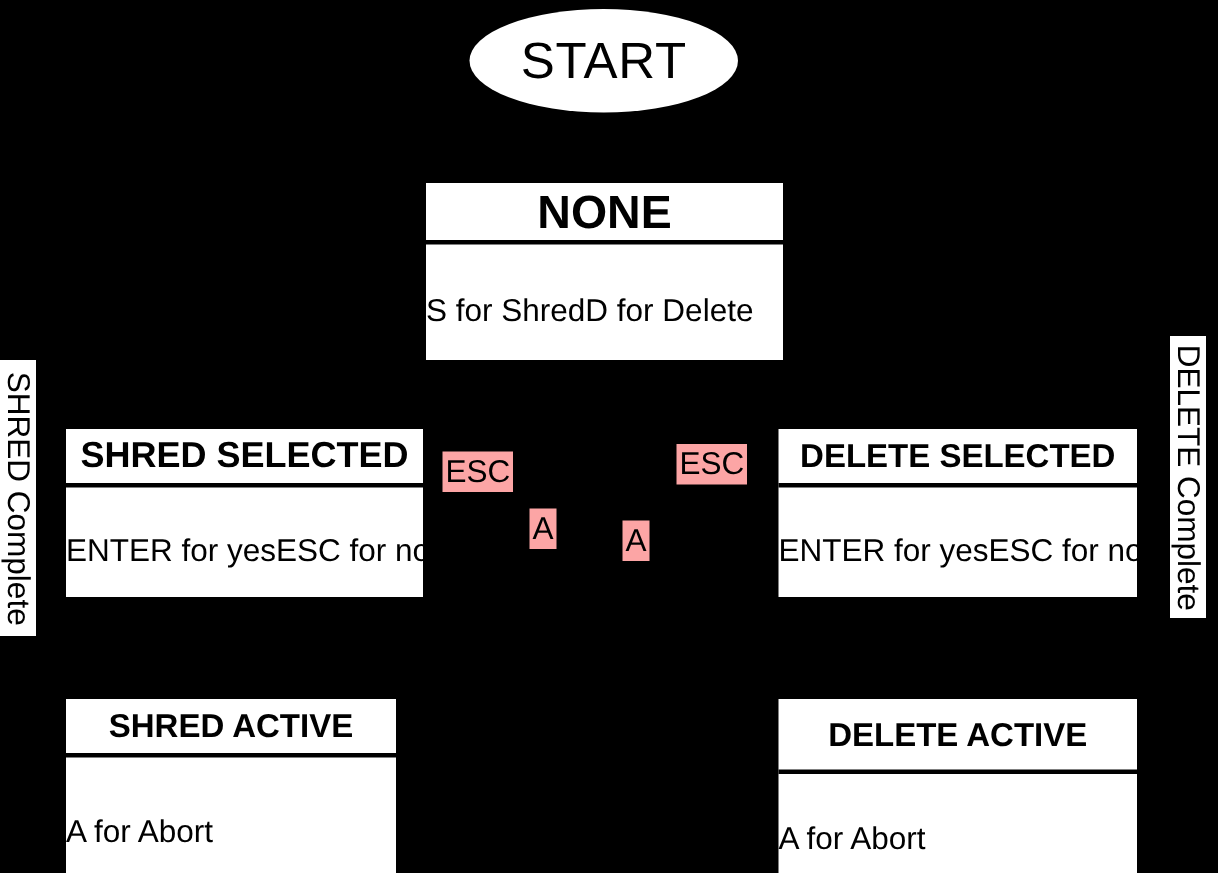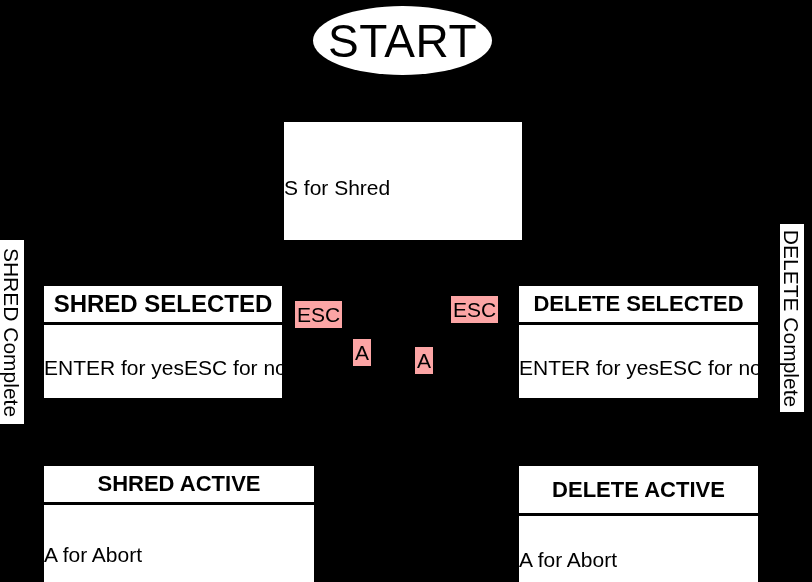--- a/index.html
+++ b/index.html
@@ -24,21 +24,21 @@
     width: 179px;
     height: 69px;
     background: #ffffff;
     border-radius: 50%;
     display: flex;
     align-items: center;
     justify-content: center;
   }
   .start-label {
     color: #000000;
-    font-size: 46px;
+    font-size: 34px;
     font-weight: 400;
     letter-spacing: 0.5px;
     line-height: 1;
   }
 
   
   .state-box {
     position: absolute;
     background: #ffffff;
     box-sizing: border-box;
@@ -102,21 +102,21 @@
     height: 112px;
     text-align: right;
   }
   #state-delete-selected .state-title-wrap { height: 39px; }
   #state-delete-selected .state-title { font-size: 22px; }
 
   
   #state-shred-active {
     left: 44px;
     top: 466px;
-    width: 270px;
+    width: 220px;
     height: 116px;
   }
   #state-shred-active .state-title-wrap { height: 39px; }
   #state-shred-active .state-title { font-size: 22px; }
   #state-shred-active .state-body { padding-top: 22px; }
 
   
   #state-delete-active {
     left: 519px;
     top: 466px;
@@ -177,22 +177,26 @@
 </head>
 <body>
 
 <div id="canvas">
 
   <div class="start-node">
     <span class="start-label">START</span>
   </div>
 
   <div class="state-box" id="state-none">
+    <div class="state-title-wrap">
+      <span class="state-title">NONE</span>
+    </div>
     <div class="state-body">
       <span class="state-body-line">S for Shred</span>
+      <span class="state-body-line">D for Delete</span>
     </div>
   </div>
 
   <div class="state-box" id="state-shred-selected">
     <div class="state-title-wrap">
       <span class="state-title">SHRED SELECTED</span>
     </div>
     <div class="state-body">
       <span class="state-body-line">ENTER for yes</span>
       <span class="state-body-line">ESC for no</span>

